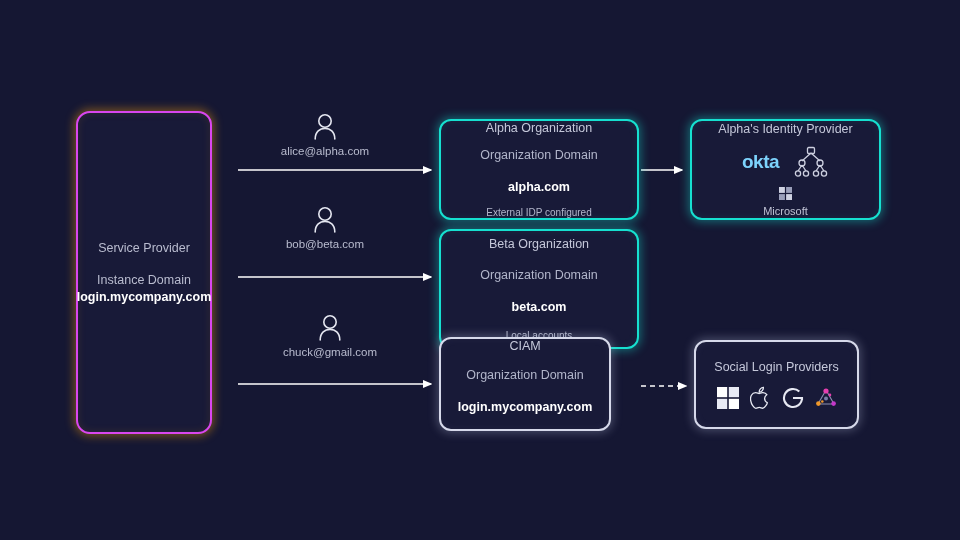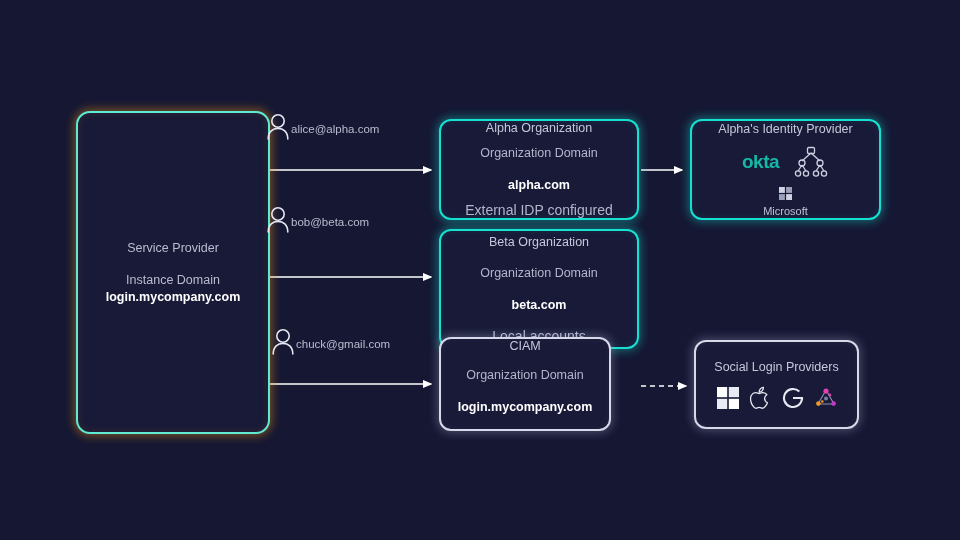--- a/index.html
+++ b/index.html
@@ -29,22 +29,22 @@
     justify-content: center;
     text-align: center;
     border-radius: 12px;
     background: #181a38;
     z-index: 3;
   }
 
   
   #service-provider {
     left: 76px; top: 111px;
-    width: 194px; height: 323px;
-    border: 2px solid #5eead4;
+    width: 136px; height: 323px;
+    border: 2px solid #d946ef;
     box-shadow: 0 0 10px 2px rgba(245,153,12,0.45),
                 inset 0 0 8px rgba(245,153,12,0.12);
     border-radius: 14px;
   }
   #service-provider .sp-title {
     font-size: 12.5px;
     color: #b9bccf;
     margin-bottom: 18px;
   }
   #service-provider .sp-sub {
@@ -79,21 +79,21 @@
     font-size: 12.5px;
     color: #b2b6cb;
   }
   .box-strong {
     font-size: 12.5px;
     font-weight: bold;
     color: #ffffff;
     margin-top: 18px;
   }
   .box-foot {
-    font-size: 14px;
+    font-size: 10px;
     color: #b2b6cb;
   }
   .gap-lg { height: 17px; }
   .gap-md { height: 16px; }
 
   #alpha-org { left: 439px; top: 119px; width: 200px; height: 101px; }
   #beta-org  { left: 439px; top: 229px; width: 200px; height: 120px;  }
   #ciam-org  { left: 439px; top: 337px; width: 172px; height: 94px;  }
 
   #alpha-idp { left: 690px; top: 119px; width: 191px; height: 101px; }
@@ -105,52 +105,53 @@
   .logo-row {
     display: flex;
     align-items: center;
     justify-content: center;
     gap: 14px;
   }
   .okta-word {
     font-size: 19px;
     font-weight: bold;
     letter-spacing: -0.5px;
-    color: #14b8a6;
+    color: #7dd3fc;
   }
   .ms-row {
     display: flex;
     align-items: center;
     justify-content: center;
     gap: 5px;
     margin-top: 8px;
     flex-direction: column;
   }
   .ms-label {
     font-size: 11px;
     color: #bfc2d4;
   }
 
   
   .actor {
     position: absolute;
     width: 120px;
     display: flex;
+    flex-direction: column;
     align-items: center;
     z-index: 3;
   }
   .actor-label {
     font-size: 11.5px;
     color: #b9bccf;
     margin-top: 4px;
     white-space: nowrap;
   }
   #actor-alice { left: 265px; top: 113px; }
   #actor-bob   { left: 265px; top: 206px; }
-  #actor-chuck { left: 270px; top: 328px; }
+  #actor-chuck { left: 270px; top: 314px; }
 
   svg { display: block; }
 </style>
 </head>
 <body>
 
 <svg id="canvas" viewBox="0 0 960 540" xmlns="http://www.w3.org/2000/svg">
   <defs>
     <marker id="arrowhead" markerWidth="7" markerHeight="7" refX="6" refY="3" orient="auto" markerUnits="strokeWidth">
       <path d="M0,0 L7,3 L0,6 Z" fill="#ffffff"></path>

